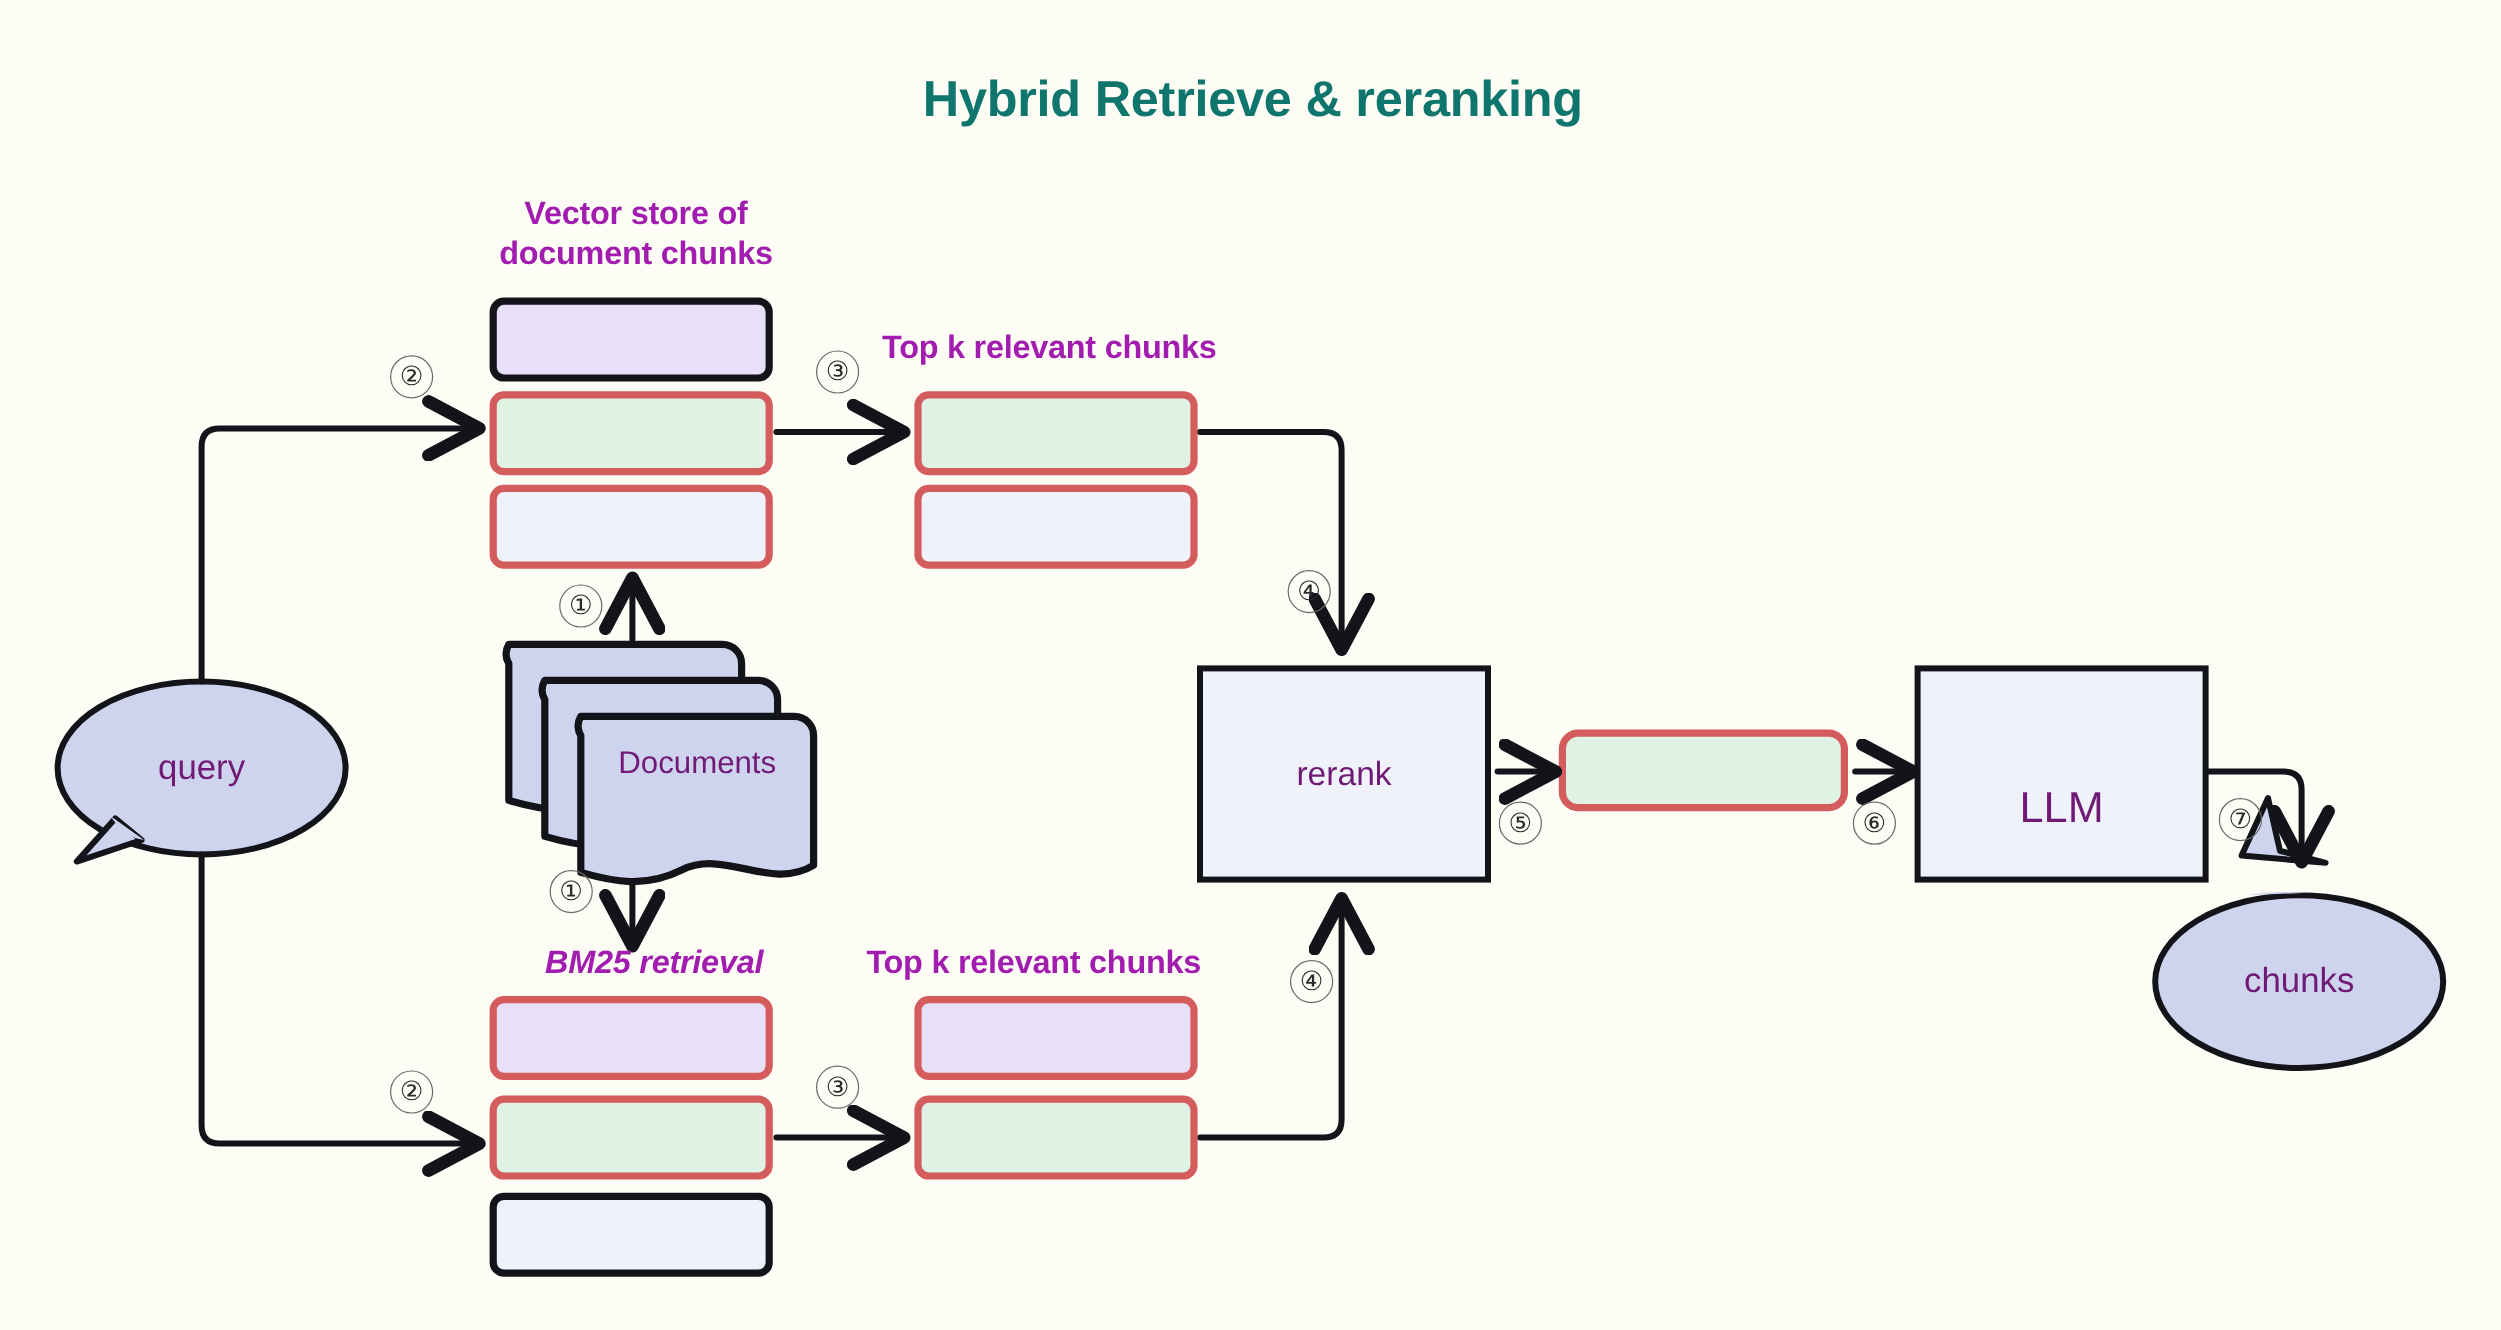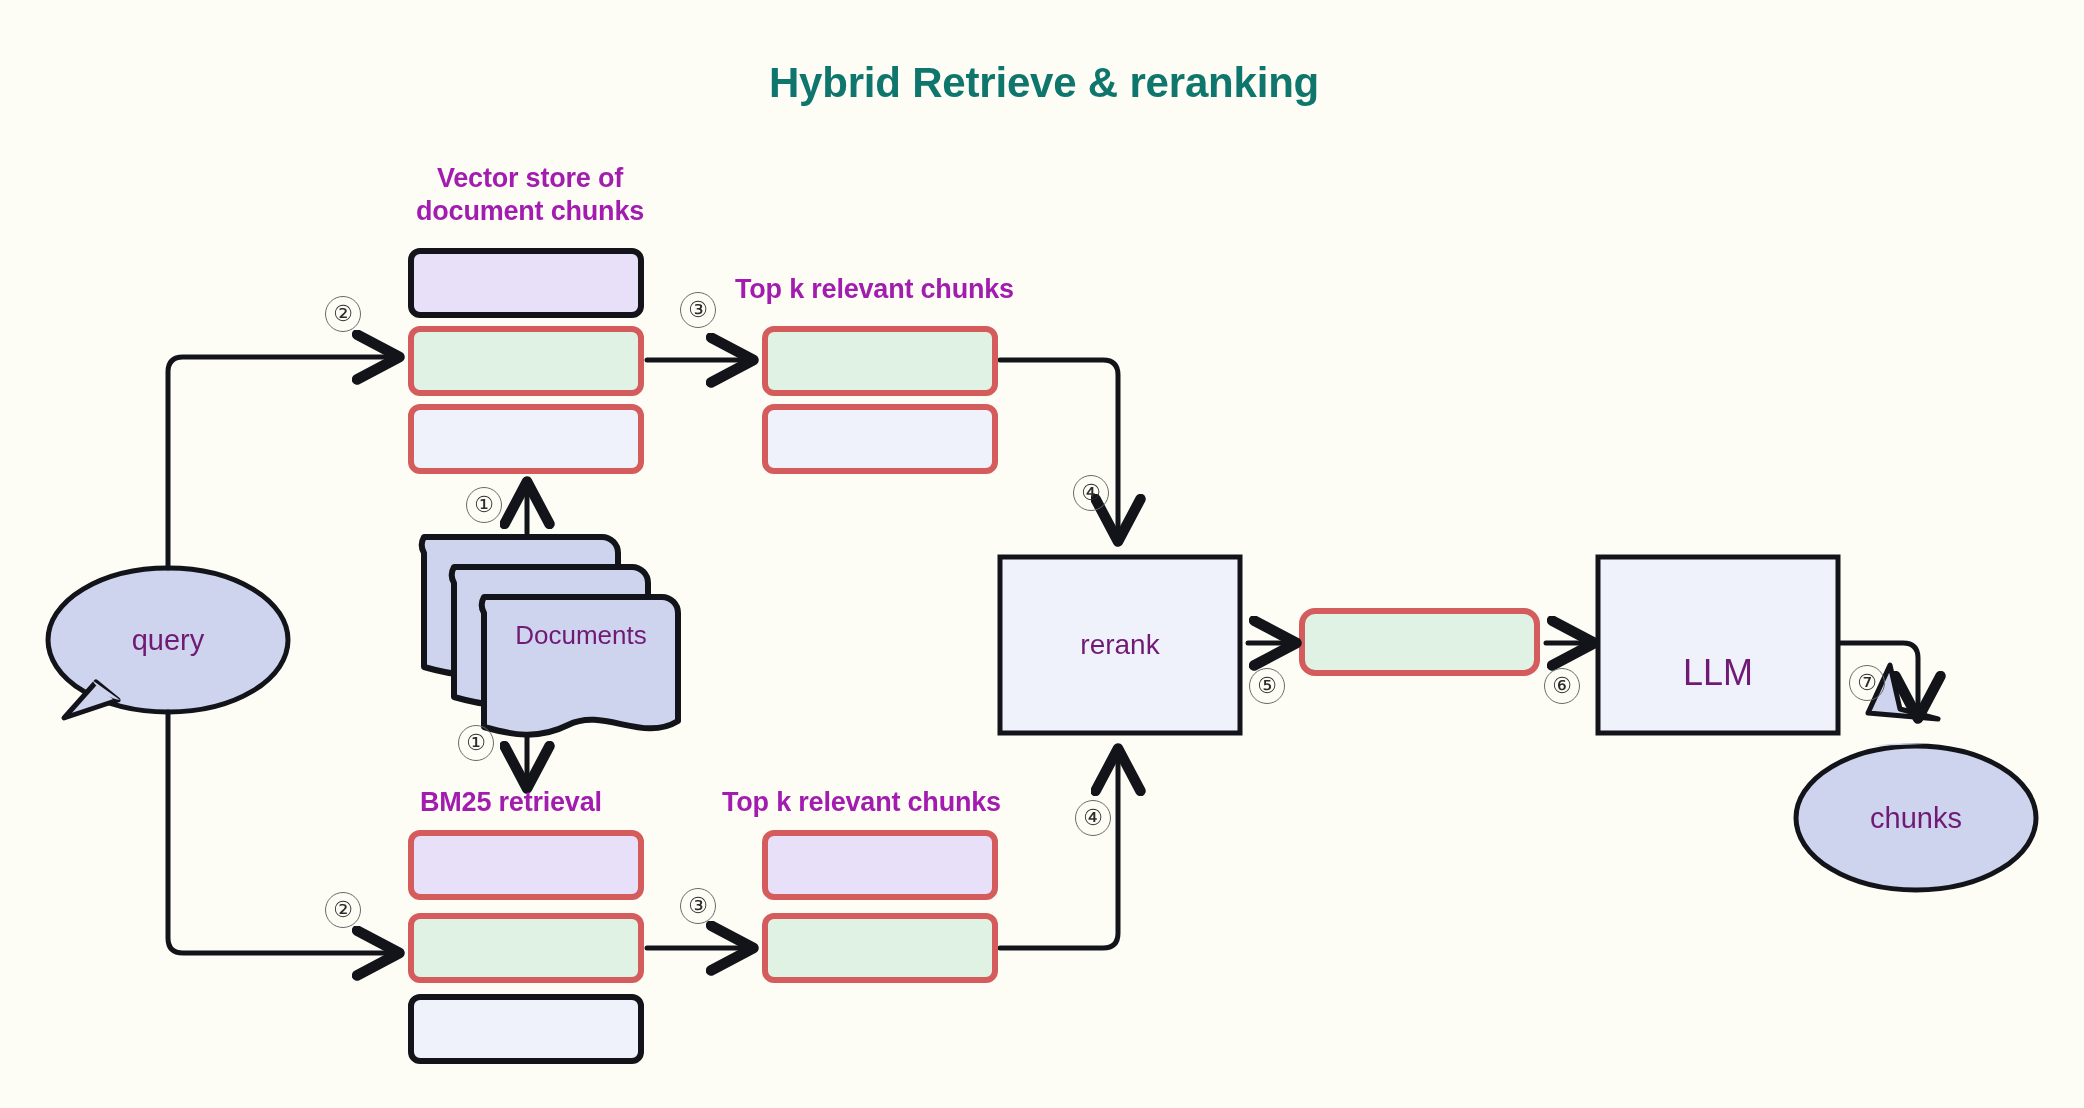--- a/index.html
+++ b/index.html
@@ -92,21 +92,21 @@
     <path d="M1546,643 L1588,643" fill="none" stroke="#12141A" stroke-width="5" marker-end="url(#ah)" stroke-linecap="round"></path>
 
     <path d="M1840,643 L1903,643 Q1918,643 1918,658 L1918,712" fill="none" stroke="#12141A" stroke-width="5" marker-end="url(#ah)" stroke-linecap="round"></path>
   </svg>
 
   <div class="lbl sec-title" style="left: 405px; top: 162px; width: 250px; text-align: center; white-space: pre-line;">Vector store of
 document chunks</div>
 
   <div class="lbl sec-title" style="left: 735px; top: 273px; width: 310px; text-align: left; white-space: pre-line;">Top k relevant chunks</div>
 
-  <div class="lbl sec-title" style="left: 420px; top: 786px; width: 216px; text-align: left; white-space: pre-line;">BM25 retrieval</div>
+  <div class="lbl sec-title" style="left: 420px; top: 786px; width: 216px; text-align: right; white-space: pre-line; font-style: italic;">BM25 retrieval</div>
 
   <div class="lbl sec-title" style="left: 722px; top: 786px; width: 310px; text-align: left; white-space: pre-line;">Top k relevant chunks</div>
 
   <div class="chipbox" style="left:408px; top:248px; width:236px; height:70px;
               background:#E8DFF8; border:6px solid #12141A;"></div>
   <div class="chipbox" style="left:408px; top:326px; width:236px; height:70px;
               background:#DFF2E3; border:6px solid #D45C5C;"></div>
   <div class="chipbox" style="left:408px; top:404px; width:236px; height:70px;
               background:#EFF2FB; border:6px solid #D45C5C;"></div>
 

